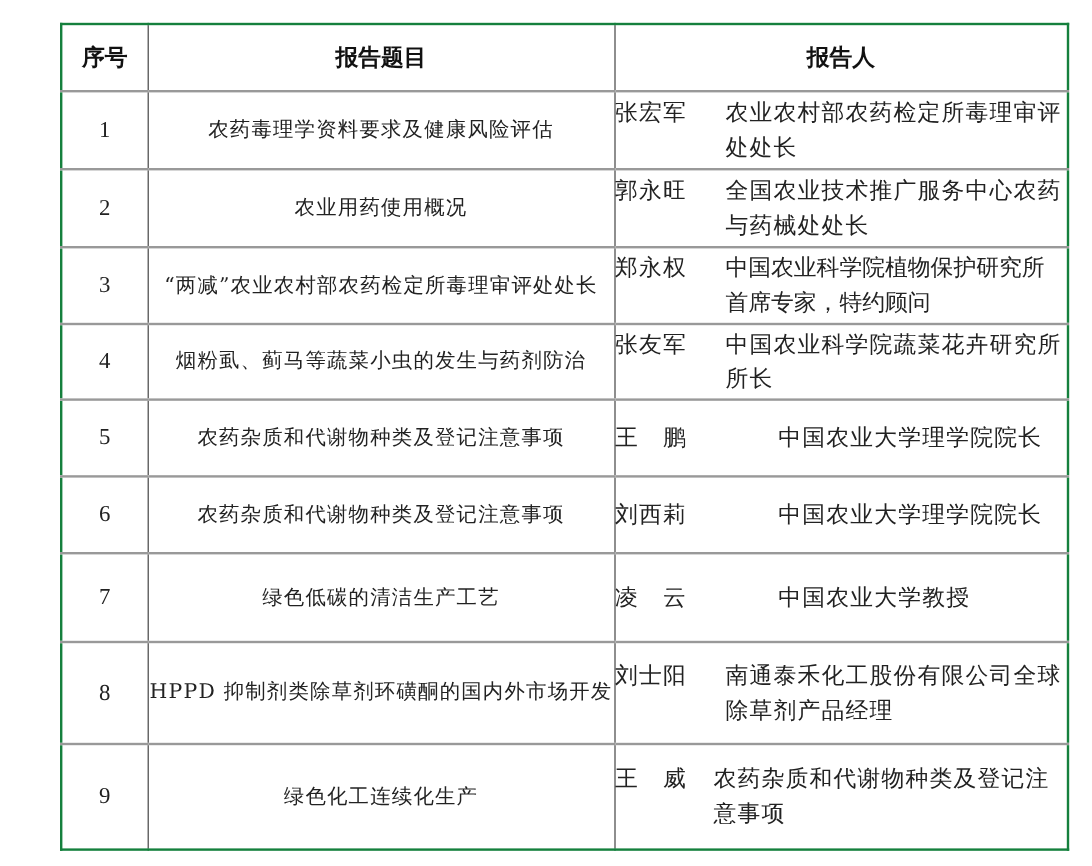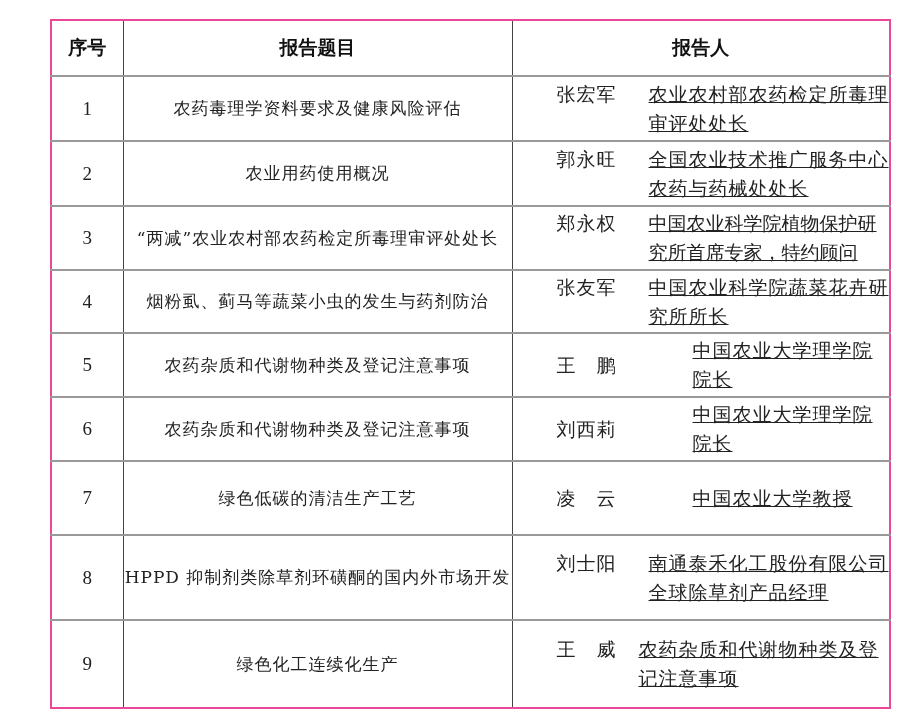--- a/index.html
+++ b/index.html
@@ -1,33 +1,33 @@
 <!DOCTYPE html>
 <html><head>
 <meta charset="utf-8">
 <style>
   html, body { margin: 0; padding: 0; background: #ffffff; }
   body { width: 910px; height: 722px; position: relative; overflow: hidden;
          font-family: "DejaVu Serif", "Liberation Serif", serif; color: #222; }
   table.report { position: absolute; left: 50px; top: 19px; width: 839px;
                  border-collapse: collapse; table-layout: fixed;
-                 border: 2px solid #ec4899; }
+                 border: 2px solid #15803d; }
   table.report td, table.report th { border-left: 1px solid #444; border-right: 1px solid #444;
                  border-bottom: 2px solid #999; padding: 0; vertical-align: middle; }
   table.report th { font-family: "DejaVu Sans", "Liberation Sans", sans-serif; font-weight: bold;
                  font-size: 19px; height: 54px; text-align: center; color: #111; }
   col.c-no { width: 72px; }
   col.c-title { width: 389px; }
   col.c-speaker { width: 378px; }
   td.no { text-align: center; font-size: 19px; font-family: "Liberation Serif", serif; }
   td.title { text-align: center; font-size: 17px; line-height: 29px; padding: 0 10px; letter-spacing: 1px; }
   td.speaker { font-size: 19px; line-height: 29px; padding: 0 8px 0 10px; letter-spacing: 1px; }
-  .sp-wrap { display: flex; align-items: flex-start; margin-left: 44px; }
+  .sp-wrap { display: flex; align-items: flex-start; }
   .sp-name { width: 92px; flex: none; white-space: pre; }
-  .sp-role { flex: 1; text-decoration: underline; }
+  .sp-role { flex: 1; }
   .sp-wrap.center { align-items: center; gap: 44px; }
   tr:last-child td { border-bottom: none; }
 </style>
 </head>
 <body>
 
 <table class="report">
   <colgroup>
       <col class="c-no">
       <col class="c-title">

